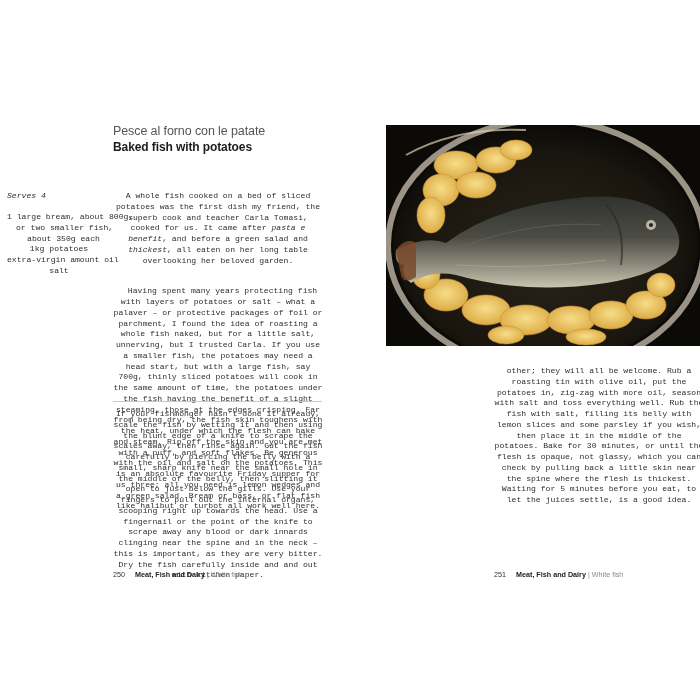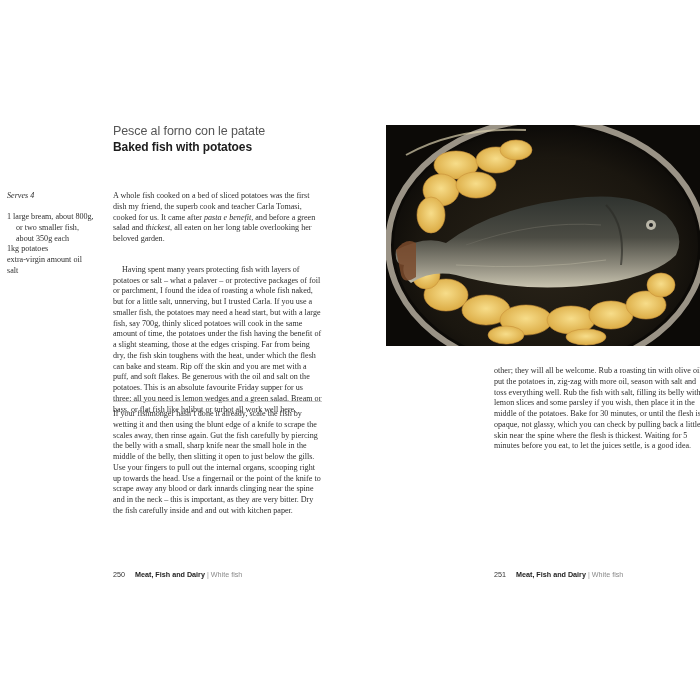--- a/index.html
+++ b/index.html
@@ -2,21 +2,21 @@
 <html><head>
 <meta charset="utf-8">
 <style>
   html, body { margin:0; padding:0; background:#ffffff; }
   body { width:700px; height:700px; position:relative; overflow:hidden; color:#2a2a2a; }
   .spread { position:absolute; left:5px; top:0; width:592px; height:700px; background:#fff; }
 
   .title-it { position:absolute; left:108px; top:124px; font-family:"Liberation Sans", sans-serif; font-size:12.5px; font-weight:300; color:#555; letter-spacing:-0.1px; white-space:nowrap; }
   .title-en { position:absolute; left:108px; top:140px; font-family:"Liberation Sans", sans-serif; font-size:12px; font-weight:700; color:#1c1c1c; letter-spacing:-0.1px; white-space:nowrap; }
 
-  .serif { font-family:Liberation Serif, serif; font-size:8.1px; line-height:10.75px; color:#2e2e2e; }
+  .serif { font-family:Liberation Mono, monospace; font-size:8.1px; line-height:10.75px; color:#2e2e2e;text-align:center; }
 
   .serves { position:absolute; left:2px; top:191px; font-style:italic; }
   .ingredients { position:absolute; left:2px; top:212px; width:104px; margin:0; padding:0; list-style:none; }
   .ingredients li { padding-left:9px; text-indent:-9px; white-space:nowrap; }
 
   .intro { position:absolute; left:108px; top:191px; width:210px; }
   .intro p, .method p, .cont p { margin:0; }
   .intro p + p, .method p + p { text-indent:9px;margin-top:20px; }
 
   .divider { position:absolute; left:108px; top:401px; width:209px; height:1px; background:#c9c9c9; }

